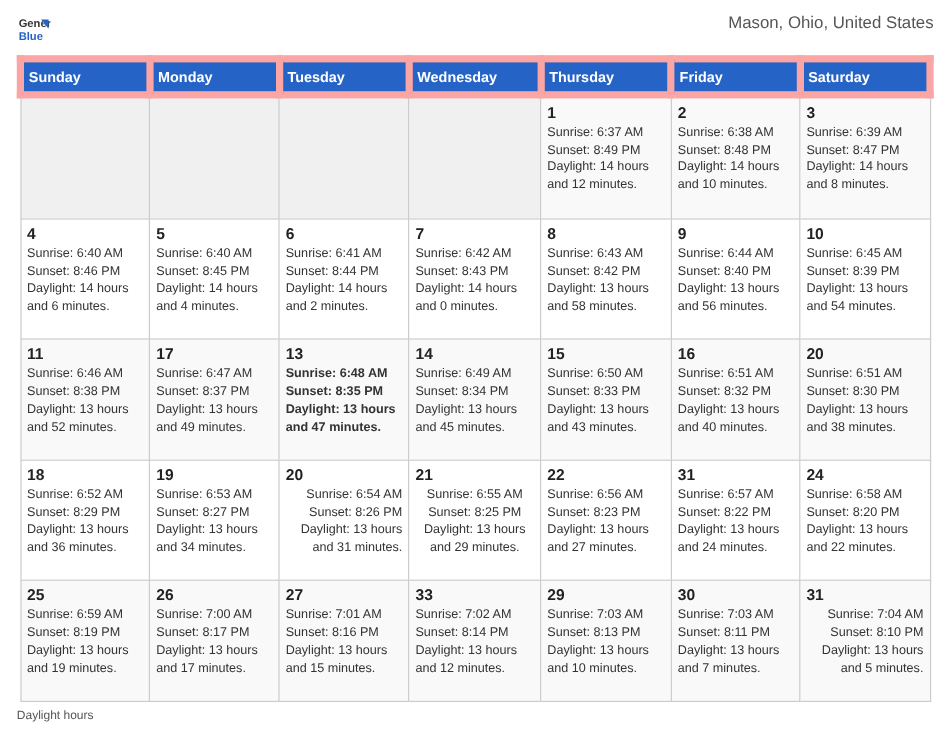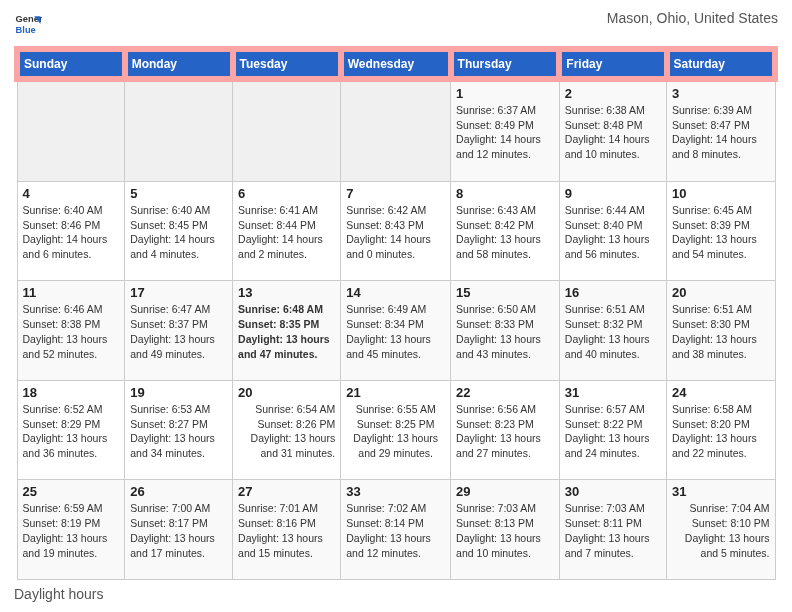--- a/index.html
+++ b/index.html
@@ -79,21 +79,21 @@
       font-weight: bold;
       color: #222;
       margin-bottom: 2px;
     }
     .day-info {
       color: #333;
       font-size: 10.5px;
       line-height: 1.4;
     }
     .footer-note {
-      font-size: 14px;
+      font-size: 10px;
       color: #555;
       margin-top: 6px;
       text-align: left;
     }
   </style>
 </head>
 <body>
 
 <div class="page">
   <div class="header">

